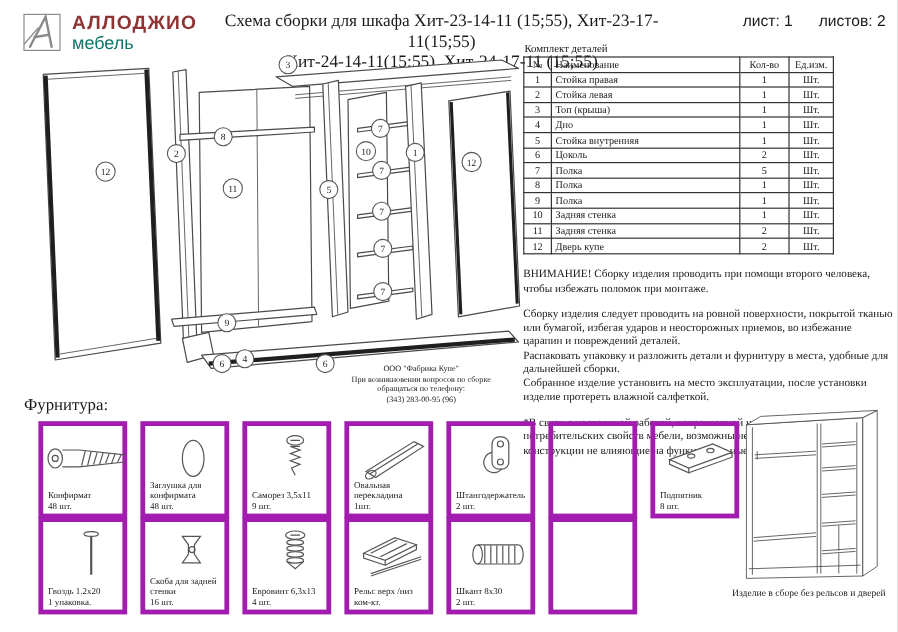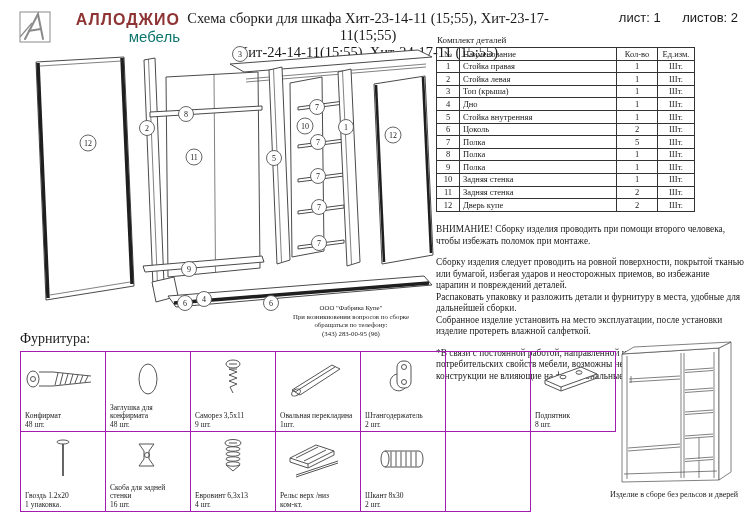--- a/index.html
+++ b/index.html
@@ -4,21 +4,21 @@
 <style>
   html,body{margin:0;padding:0;background:#e8e8e8;}
   .page{
     position:relative;width:748px;height:527px;background:#ffffff;
     font-family:"Liberation Serif", serif;color:#1a1a1a;overflow:hidden;
     outline:1px solid #aaa;margin:0 auto;
   }
   .abs{position:absolute;}
   
   .logo-box{left:18px;top:9px;width:36px;height:36px;}
-  .brand{left:60px;top:11px;width:120px;text-align:right;font-family:"Liberation Sans",sans-serif;}
+  .brand{left:60px;top:11px;width:120px;text-align:left;font-family:"Liberation Sans",sans-serif;}
   .brand-top{font-weight:bold;font-size:16px;letter-spacing:1px;color:#8e3434;line-height:18px;}
   .brand-bottom{font-size:15px;color:#0f766e;line-height:16px;}
   .title{left:172px;top:10px;width:392px;text-align:center;font-size:14.5px;line-height:17px;}
   .sheetinfo{right:10px;top:10px;font-family:"Liberation Sans",sans-serif;font-size:13px;}
   .sheetinfo span{margin-left:18px;}
   
   .parts-caption{left:437px;top:35px;font-size:9px;}
   table.parts{position:absolute;left:436px;top:47px;border-collapse:collapse;font-size:8.5px;}
   table.parts td,table.parts th{border:1px solid #333;padding:0 3px;height:11.6px;font-weight:normal;text-align:center;line-height:1;}
   table.parts td.nm,table.parts th.nm{text-align:left;width:150px;}
@@ -33,21 +33,21 @@
   .panel{fill:#ffffff;stroke:#4a4a4a;stroke-width:1;stroke-linejoin:round;}
   .thin{stroke:#4a4a4a;stroke-width:0.7;fill:none;}
   .dark{stroke:#1f1f1f;stroke-width:3.5;fill:none;}
   .dark2{stroke:#1f1f1f;stroke-width:2.6;fill:none;}
   .callout circle{fill:#ffffff;stroke:#555;stroke-width:0.9;}
   .callout text{font-family:"Liberation Serif",serif;font-size:8px;fill:#222;text-anchor:middle;}
   .manufacturer{left:278px;top:304px;width:146px;text-align:center;font-size:6.8px;line-height:8.5px;color:#222;}
   
   .hw-caption{left:20px;top:331px;font-size:14px;}
   .hw-grid{left:20px;top:351px;width:595px;height:160px;display:grid;grid-template-columns:repeat(7,85px);grid-template-rows:80px 80px;}
-  .hw-cell{border:1px solid #a21caf;margin:0 -1px -1px 0;position:relative;}
+  .hw-cell{border:4px solid #a21caf;margin:0 -1px -1px 12px;position:relative;}
   .hw-cell svg{display:block;margin:2px auto 0 auto;}
   .hw-label{position:absolute;left:4px;bottom:2px;right:2px;font-size:7.5px;line-height:8.5px;}
   .hw-icon{stroke:#555;fill:none;stroke-width:1;}
   
   .assembled{left:616px;top:332px;}
   .assembled-caption{left:610px;top:490px;width:138px;text-align:left;font-size:8px;line-height:9px;}
 </style>
 </head>
 <body>
 

